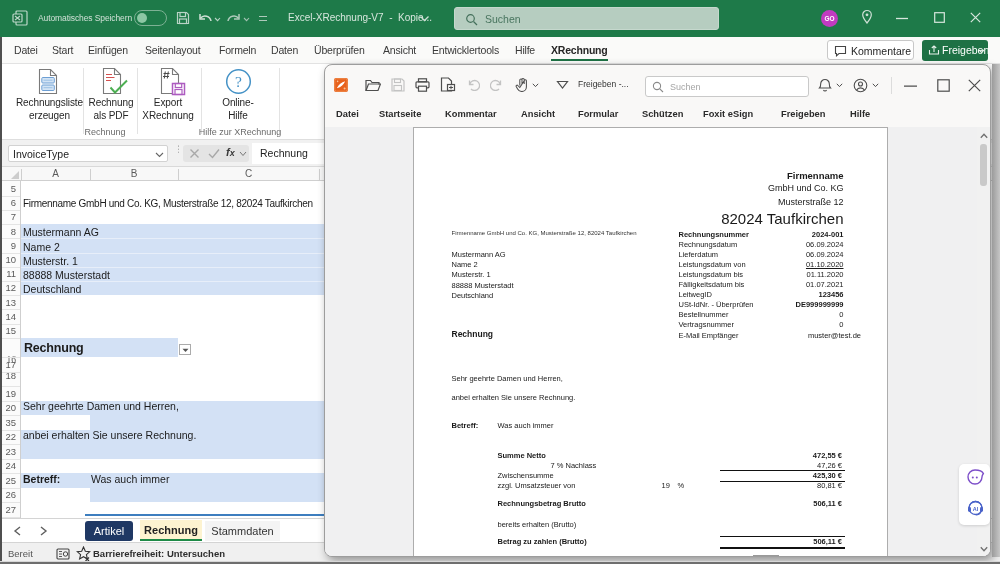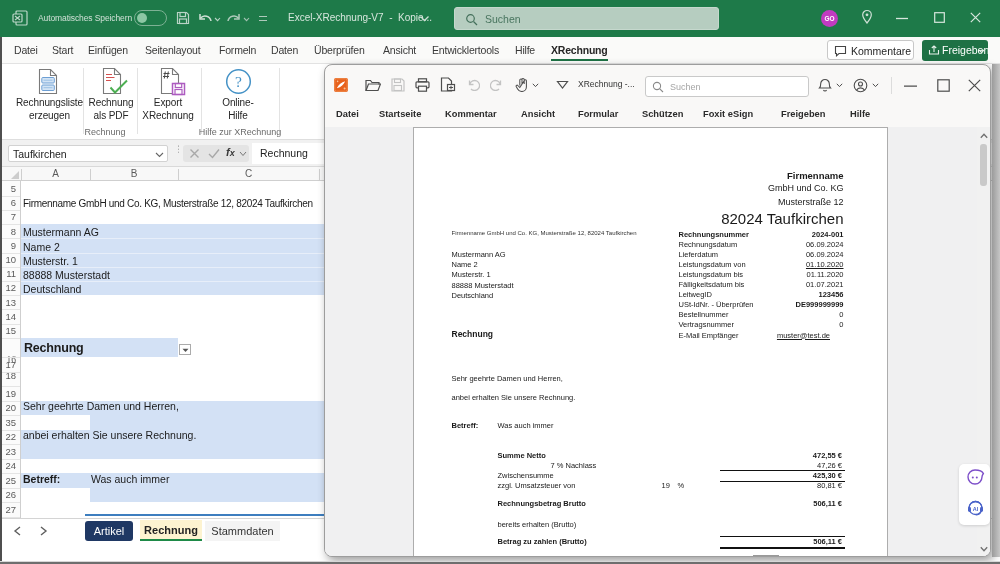--- a/index.html
+++ b/index.html
@@ -178,21 +178,21 @@
       <circle cx="13.5" cy="13.5" r="11.8" fill="none" stroke="#4592c6" stroke-width="1.5"></circle>
       <text x="13.5" y="19" text-anchor="middle" font-size="15.5" font-family="Liberation Serif" fill="#4592c6">?</text>
     </svg>
     <div class="rbtn-t" style="left:200px;top:33px;width:76px;">Online-<br>Hilfe</div>
 
     <div class="rgl" style="left:60px;width:90px;">Rechnung</div>
     <div class="rgl" style="left:180px;width:120px;">Hilfe zur XRechnung</div>
   </div>
   <div id="fbar" class="abs">
     <div class="abs" style="left:8px;top:5px;width:160px;height:17px;background:#fff;border:1px solid #d2d2d2;border-radius:2px;">
-      <div class="abs" style="left:4px;top:2px;font-size:10.5px;color:#222;">Taufkirchen</div>
+      <div class="abs" style="left:4px;top:2px;font-size:10.5px;color:#222;">InvoiceType</div>
       <svg class="abs" style="left:146px;top:6px" width="9" height="6" viewBox="0 0 9 6">
           <path d="M1 1 l3.5 3.5 L8 1" fill="none" stroke="#666" stroke-width="1.1"></path>
         </svg>
     </div>
     <div class="abs" style="left:174px;top:7px;width:3px;height:13px;color:#9a9a9a;font-size:9px;line-height:4.5px;">⋮</div>
     <div class="abs" style="left:183px;top:5px;width:66px;height:17px;background:#e4e4e4;border-radius:3px;">
       <svg class="abs" style="left:6px;top:3px" width="11" height="11" viewBox="0 0 11 11">
           <path d="M1.5 1.5 L9.5 9.5 M9.5 1.5 L1.5 9.5" stroke="#a8a8a8" stroke-width="1.4"></path>
         </svg>
       <svg class="abs" style="left:25px;top:3px" width="12" height="11" viewBox="0 0 12 11">
@@ -304,20 +304,33 @@
     <svg class="abs" style="left:13px;top:7px" width="9" height="10" viewBox="0 0 9 10">
         <path d="M7 1 L2 5 l5 4" fill="none" stroke="#5f5f5f" stroke-width="1.4"></path>
       </svg>
     <svg class="abs" style="left:39px;top:7px" width="9" height="10" viewBox="0 0 9 10">
         <path d="M2 1 l5 4 l-5 4" fill="none" stroke="#5f5f5f" stroke-width="1.4"></path>
       </svg>
     <div class="abs" style="left:85px;top:2px;width:48px;height:20px;background:#1f3864;border-radius:3px;color:#fff;font-size:11px;text-align:center;line-height:20px;">Artikel</div>
     <div class="abs" style="left:140px;top:1px;width:62px;height:21px;background:#fdf3d0;border-bottom:2.5px solid #1e8a47;color:#222;font-size:11px;font-weight:bold;text-align:center;line-height:20px;">Rechnung</div>
     <div class="abs" style="left:205px;top:2px;width:75px;height:20px;background:#f4f4f4;color:#333;font-size:11px;text-align:center;line-height:20px;">Stammdaten</div>
   </div>
+  <div id="statusbar" class="abs">
+    <div class="abs" style="left:8px;top:5px;font-size:9.5px;color:#555;">Bereit</div>
+    <svg class="abs" style="left:56px;top:5px" width="14" height="12" viewBox="0 0 14 12">
+      <rect x="1" y="1" width="12" height="10" rx="1" fill="none" stroke="#444" stroke-width="1.1"></rect>
+      <circle cx="9.5" cy="6" r="2.2" fill="none" stroke="#444" stroke-width="1"></circle>
+      <path d="M3 3.5 h3 M3 6 h3 M3 8.5 h3" stroke="#444" stroke-width="0.9"></path>
+    </svg>
+    <svg class="abs" style="left:76px;top:3px" width="15" height="16" viewBox="0 0 15 16">
+      <path d="M7.5 1 L9.3 5.2 L13.8 5.6 L10.4 8.6 L11.4 13 L7.5 10.7 L3.6 13 L4.6 8.6 L1.2 5.6 L5.7 5.2 Z" fill="none" stroke="#333" stroke-width="1.1"></path>
+      <path d="M9.5 11.5 l3.5 3.5 M13 11.5 l-3.5 3.5" stroke="#333" stroke-width="1.1"></path>
+    </svg>
+    <div class="abs" style="left:93px;top:5px;font-size:9.5px;font-weight:bold;color:#2e2e2e;">Barrierefreiheit: Untersuchen</div>
+  </div>
   <div id="foxit" class="abs">
 
     <svg class="abs" style="left:9px;top:13px" width="14" height="14" viewBox="0 0 14 14">
       <rect x="0" y="0" width="14" height="14" rx="2" fill="#e8611c"></rect>
       <rect x="0.8" y="0.8" width="12.4" height="12.4" rx="1.5" fill="none" stroke="#f09a5f" stroke-width="0.8"></rect>
       <path d="M2.8 10.2 C4.5 6.5 7.5 4.2 11.2 3.2 C9.8 6.2 7.2 9.2 2.8 10.2 z" fill="#fff"></path>
       <circle cx="10.6" cy="10.6" r="1" fill="#f7c59a"></circle>
       <circle cx="3.6" cy="3.4" r="0.8" fill="#f7c59a"></circle>
     </svg>
     <svg class="abs" style="left:40px;top:13px" width="16" height="14" viewBox="0 0 16 14">
@@ -349,21 +362,21 @@
     </svg>
     <svg class="abs" style="left:190px;top:12px" width="14" height="15" viewBox="0 0 14 15">
       <path d="M4.8 8.5 V3 a1.1 1.1 0 0 1 2.2 0 v4 m0 -4.5 a1.1 1.1 0 0 1 2.2 0 V7 m0 -3.2 a1.1 1.1 0 0 1 2.2 0.2 v6 a4.6 4.6 0 0 1 -4.6 4.5 c-2.2 0 -3.2 -0.9 -4.2 -2.6 L1.2 9.6 c-0.5 -1 0.8 -1.9 1.6 -1.1 l2 2 z" fill="none" stroke="#4e4e4e" stroke-width="1.05"></path>
     </svg>
     <svg class="abs" style="left:207px;top:18px" width="7" height="5" viewBox="0 0 7 5">
         <path d="M0.8 0.8 l2.7 2.8 l2.7 -2.8" fill="none" stroke="#4e4e4e" stroke-width="1"></path>
       </svg>
     <svg class="abs" style="left:231px;top:15px" width="13" height="10" viewBox="0 0 13 10">
         <path d="M1.5 1.5 h10 l-5 6.5 z" fill="none" stroke="#4e4e4e" stroke-width="1.2"></path>
       </svg>
-    <div class="abs" style="left:253px;top:14px;font-size:8.5px;color:#333;">XRechnung -...</div>
+    <div class="abs" style="left:253px;top:14px;font-size:8.5px;color:#333;">Freigeben -...</div>
 
     <div class="abs" style="left:320px;top:11px;width:164px;height:21px;background:#fff;border:1px solid #c9c9c9;border-radius:3px;">
       <svg class="abs" style="left:6px;top:4px" width="12" height="12" viewBox="0 0 12 12">
         <circle cx="5" cy="5" r="3.6" fill="none" stroke="#8a8a8a" stroke-width="1.1"></circle>
         <path d="M7.8 7.8 L11 11" stroke="#8a8a8a" stroke-width="1.1"></path>
       </svg>
       <div class="abs" style="left:24px;top:5px;font-size:9px;color:#a5a5a5;">Suchen</div>
     </div>
 
     <svg class="abs" style="left:493px;top:13px" width="14" height="15" viewBox="0 0 14 15">
@@ -430,21 +443,21 @@
       <div class="p" style="right:43.5px;top:154px;">01.07.2021</div>
       <div class="p" style="left:264.5px;top:164.1px;">LeitwegID</div>
       <div class="p pb" style="right:43.5px;top:164.1px;">123456</div>
       <div class="p" style="left:264.5px;top:174.2px;">USt-IdNr. - Überprüfen</div>
       <div class="p pb" style="right:43.5px;top:174.2px;">DE999999999</div>
       <div class="p" style="left:264.5px;top:184.3px;">Bestellnummer</div>
       <div class="p" style="right:43.5px;top:184.3px;">0</div>
       <div class="p" style="left:264.5px;top:194.4px;">Vertragsnummer</div>
       <div class="p" style="right:43.5px;top:194.4px;">0</div>
       <div class="p" style="left:264.5px;top:204.5px;">E-Mail Empfänger</div>
-      <div class="p" style="right:57px;top:204.5px;text-decoration:underline;">muster@test.de</div>
+      <div class="p" style="right:26px;top:204.5px;">muster@test.de</div>
       <div class="p" style="left:37.5px;top:247.5px;">Sehr geehrte Damen und Herren,</div>
       <div class="p" style="left:37.5px;top:266.5px;">anbei erhalten Sie unsere Rechnung.</div>
       <div class="p pb" style="left:37.5px;top:294.5px;">Betreff:</div>
       <div class="p" style="left:83.5px;top:294.5px;">Was auch immer</div>
       <div class="p pb" style="left:83.5px;top:324.5px;">Summe Netto</div>
       <div class="p pb" style="right:45px;top:324.5px;">472,55 €</div>
       <div class="p" style="left:136.5px;top:335px;">7 % Nachlass</div>
       <div class="p" style="right:45px;top:335px;">47,26 €</div>
       <div class="abs" style="left:306px;top:344px;width:125px;height:1px;background:#111;"></div>
       <div class="p" style="left:83.5px;top:344.5px;">Zwischensumme</div>

